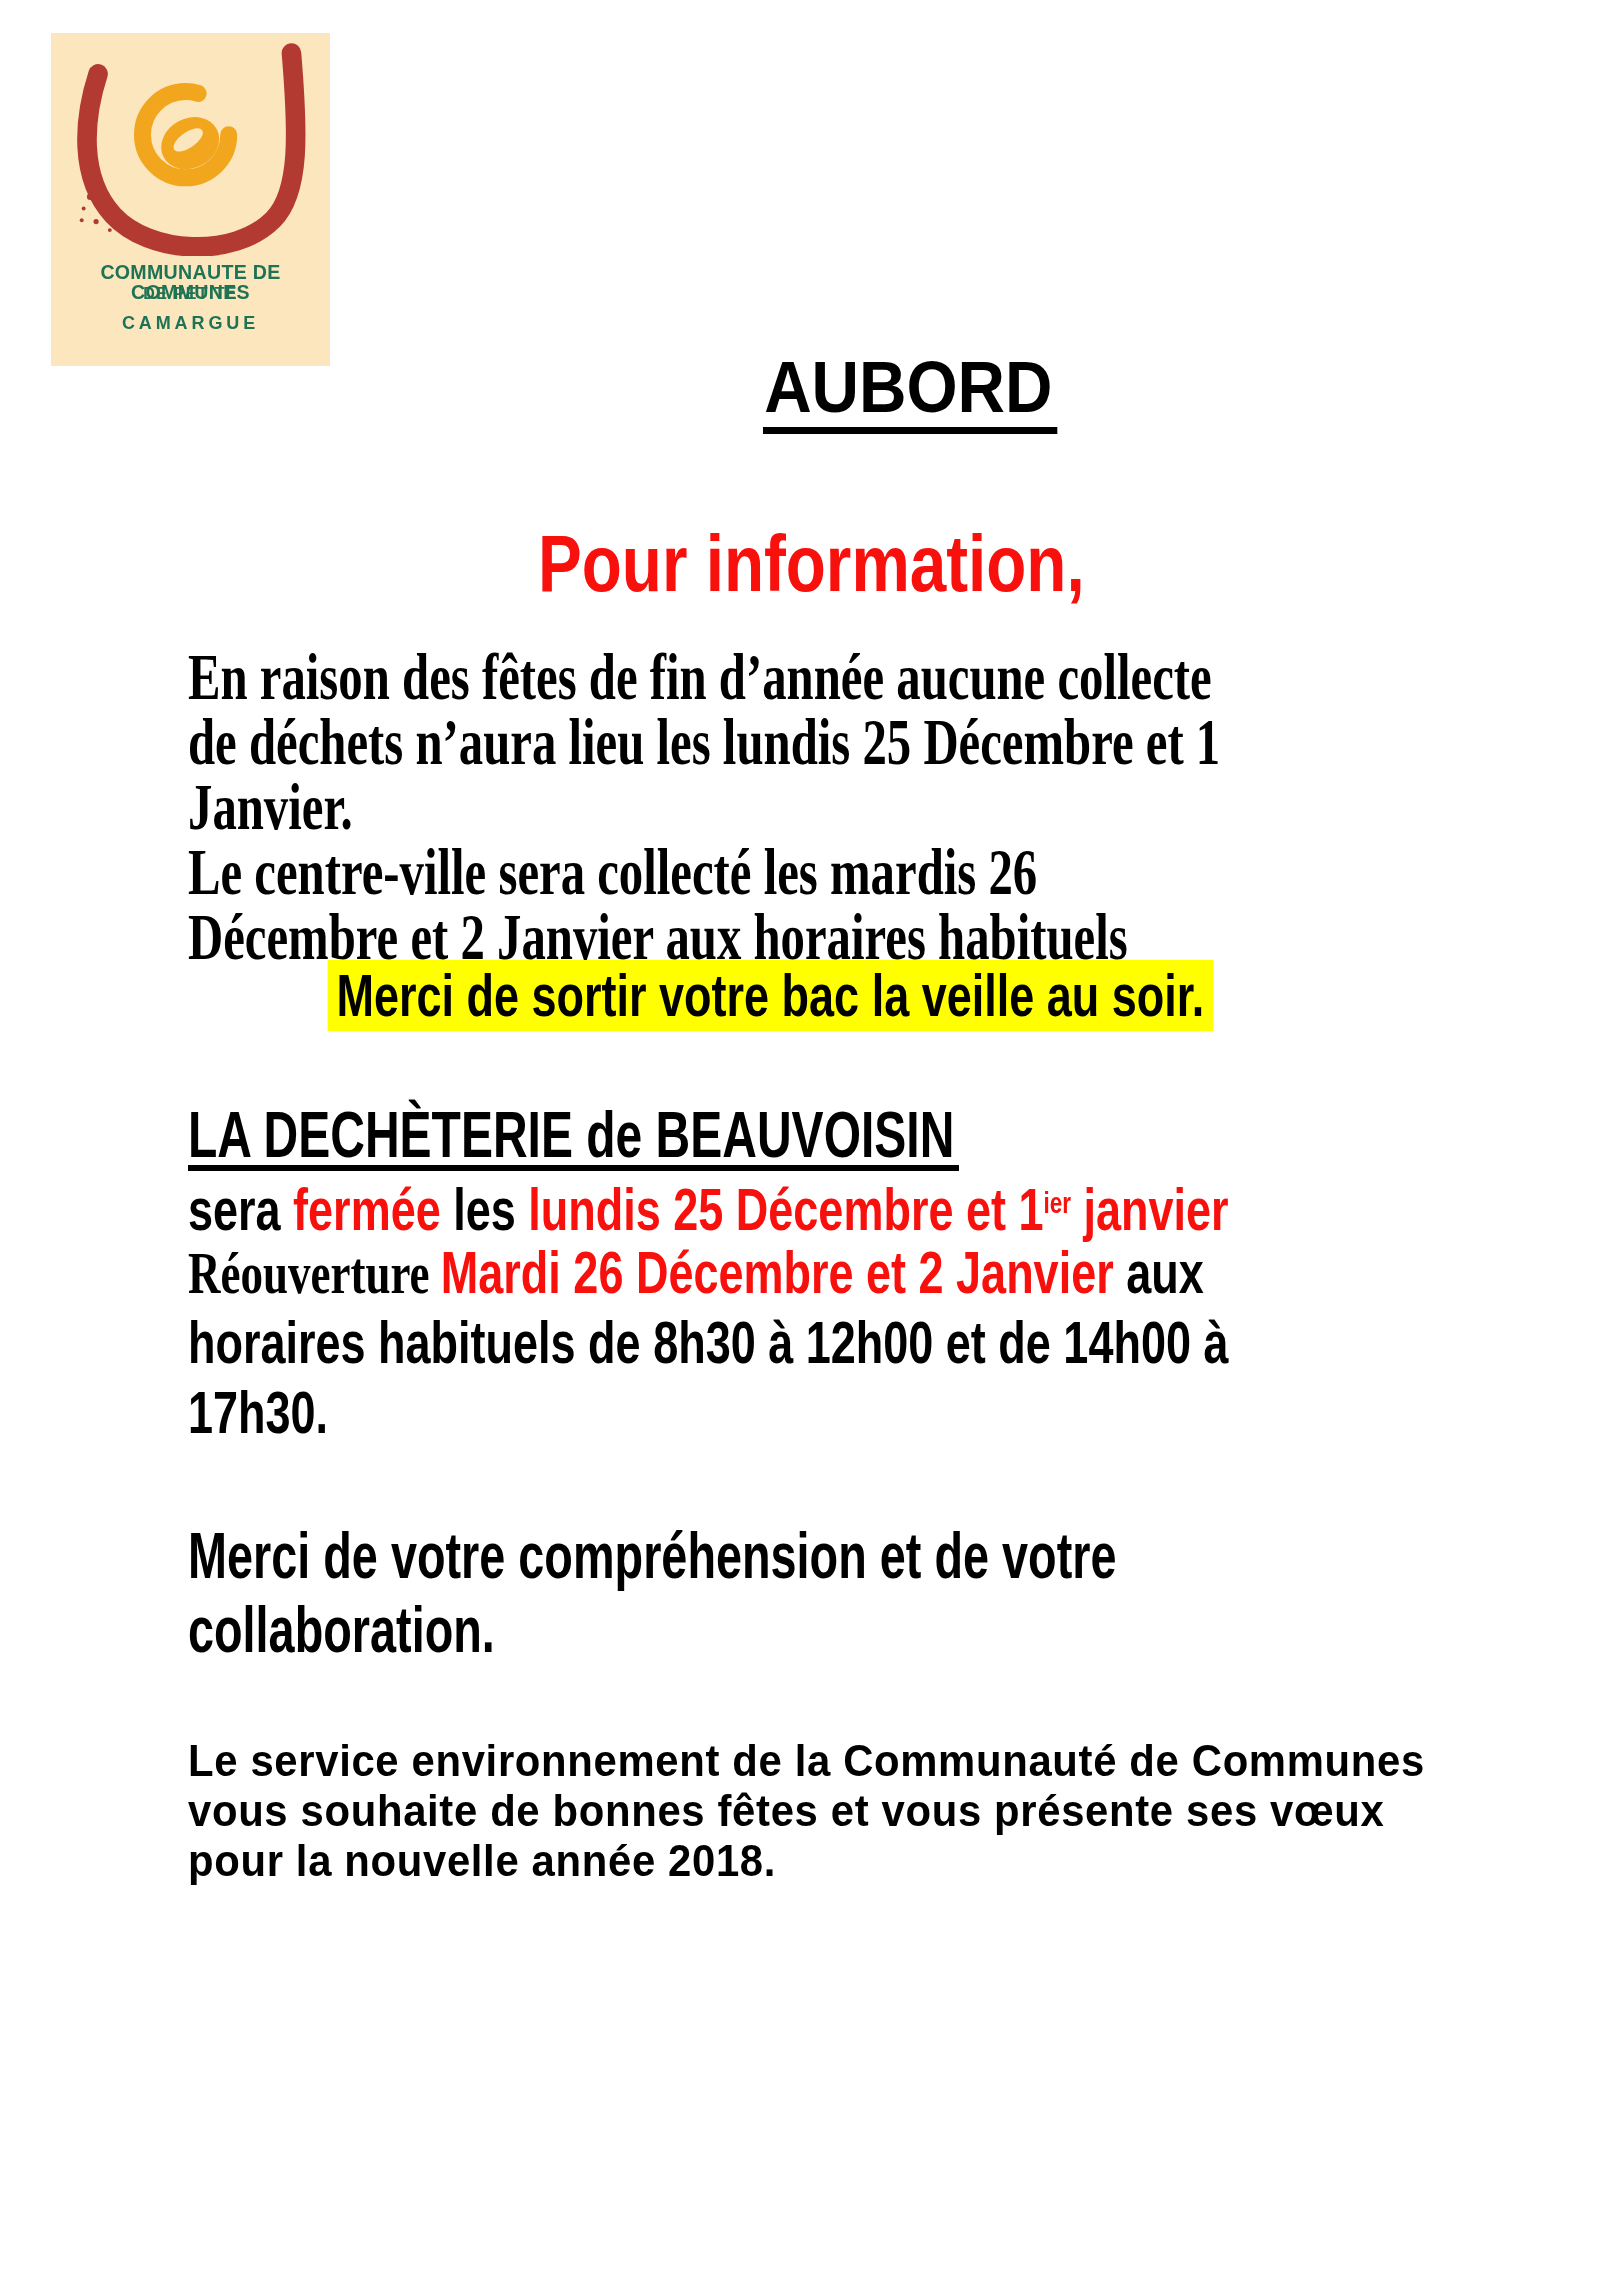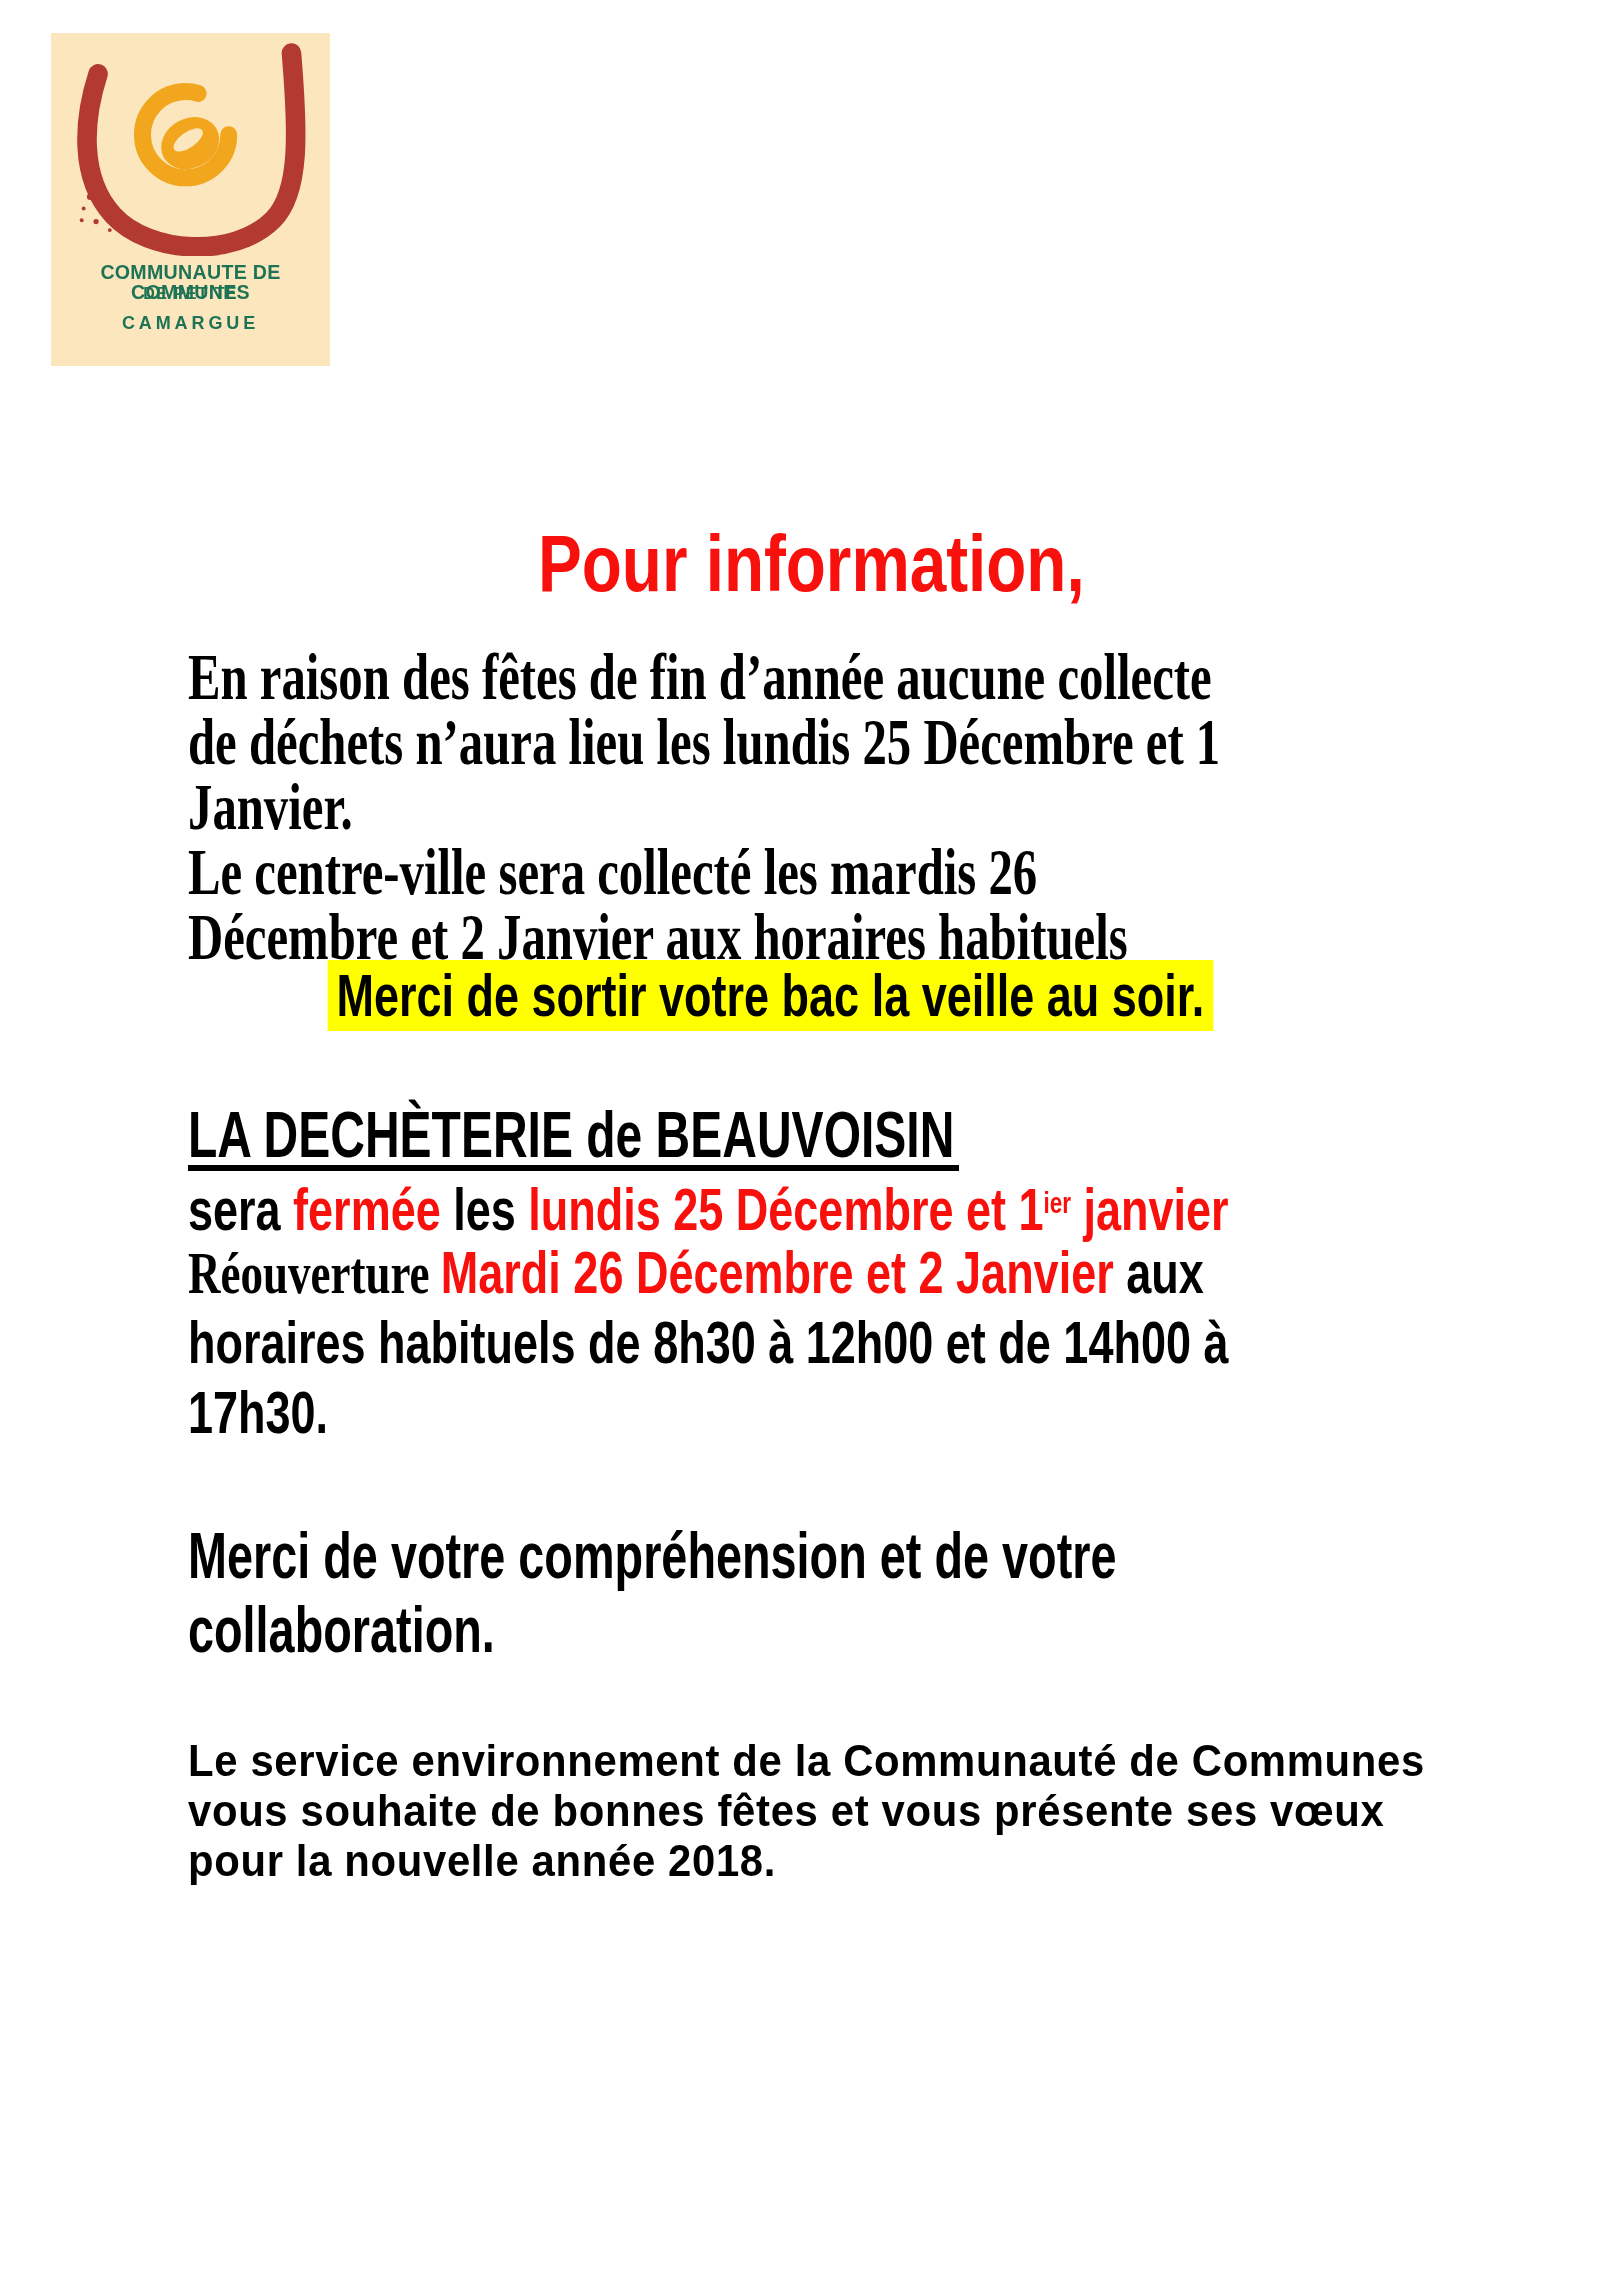--- a/index.html
+++ b/index.html
@@ -128,20 +128,23 @@
       <ellipse cx="213" cy="168" rx="46" ry="38" fill="var(--logo_yellow)" transform="rotate(-28 213 168)"></ellipse>
       <ellipse cx="210" cy="163" rx="26" ry="12" fill="var(--logo_bg)" transform="rotate(-35 210 163)"></ellipse>
     </svg>
     <div class="logo-text">
       <div class="logo-l1">COMMUNAUTE DE COMMUNES</div>
       <div class="logo-l2">DE PETITE</div>
       <div class="logo-l3">CAMARGUE</div>
     </div>
   </div>
 
+  <div class="title-wrap">
+    <span class="doc-title">AUBORD</span>
+  </div>
 
   <div class="subtitle">Pour information,</div>
 
   <div class="intro">En raison des fêtes de fin d’année aucune collecte
 de déchets n’aura lieu les lundis 25 Décembre et 1
 Janvier.
 Le centre-ville sera collecté les mardis 26
 Décembre et 2 Janvier aux horaires habituels</div>
 
   <div class="highlight-wrap">

